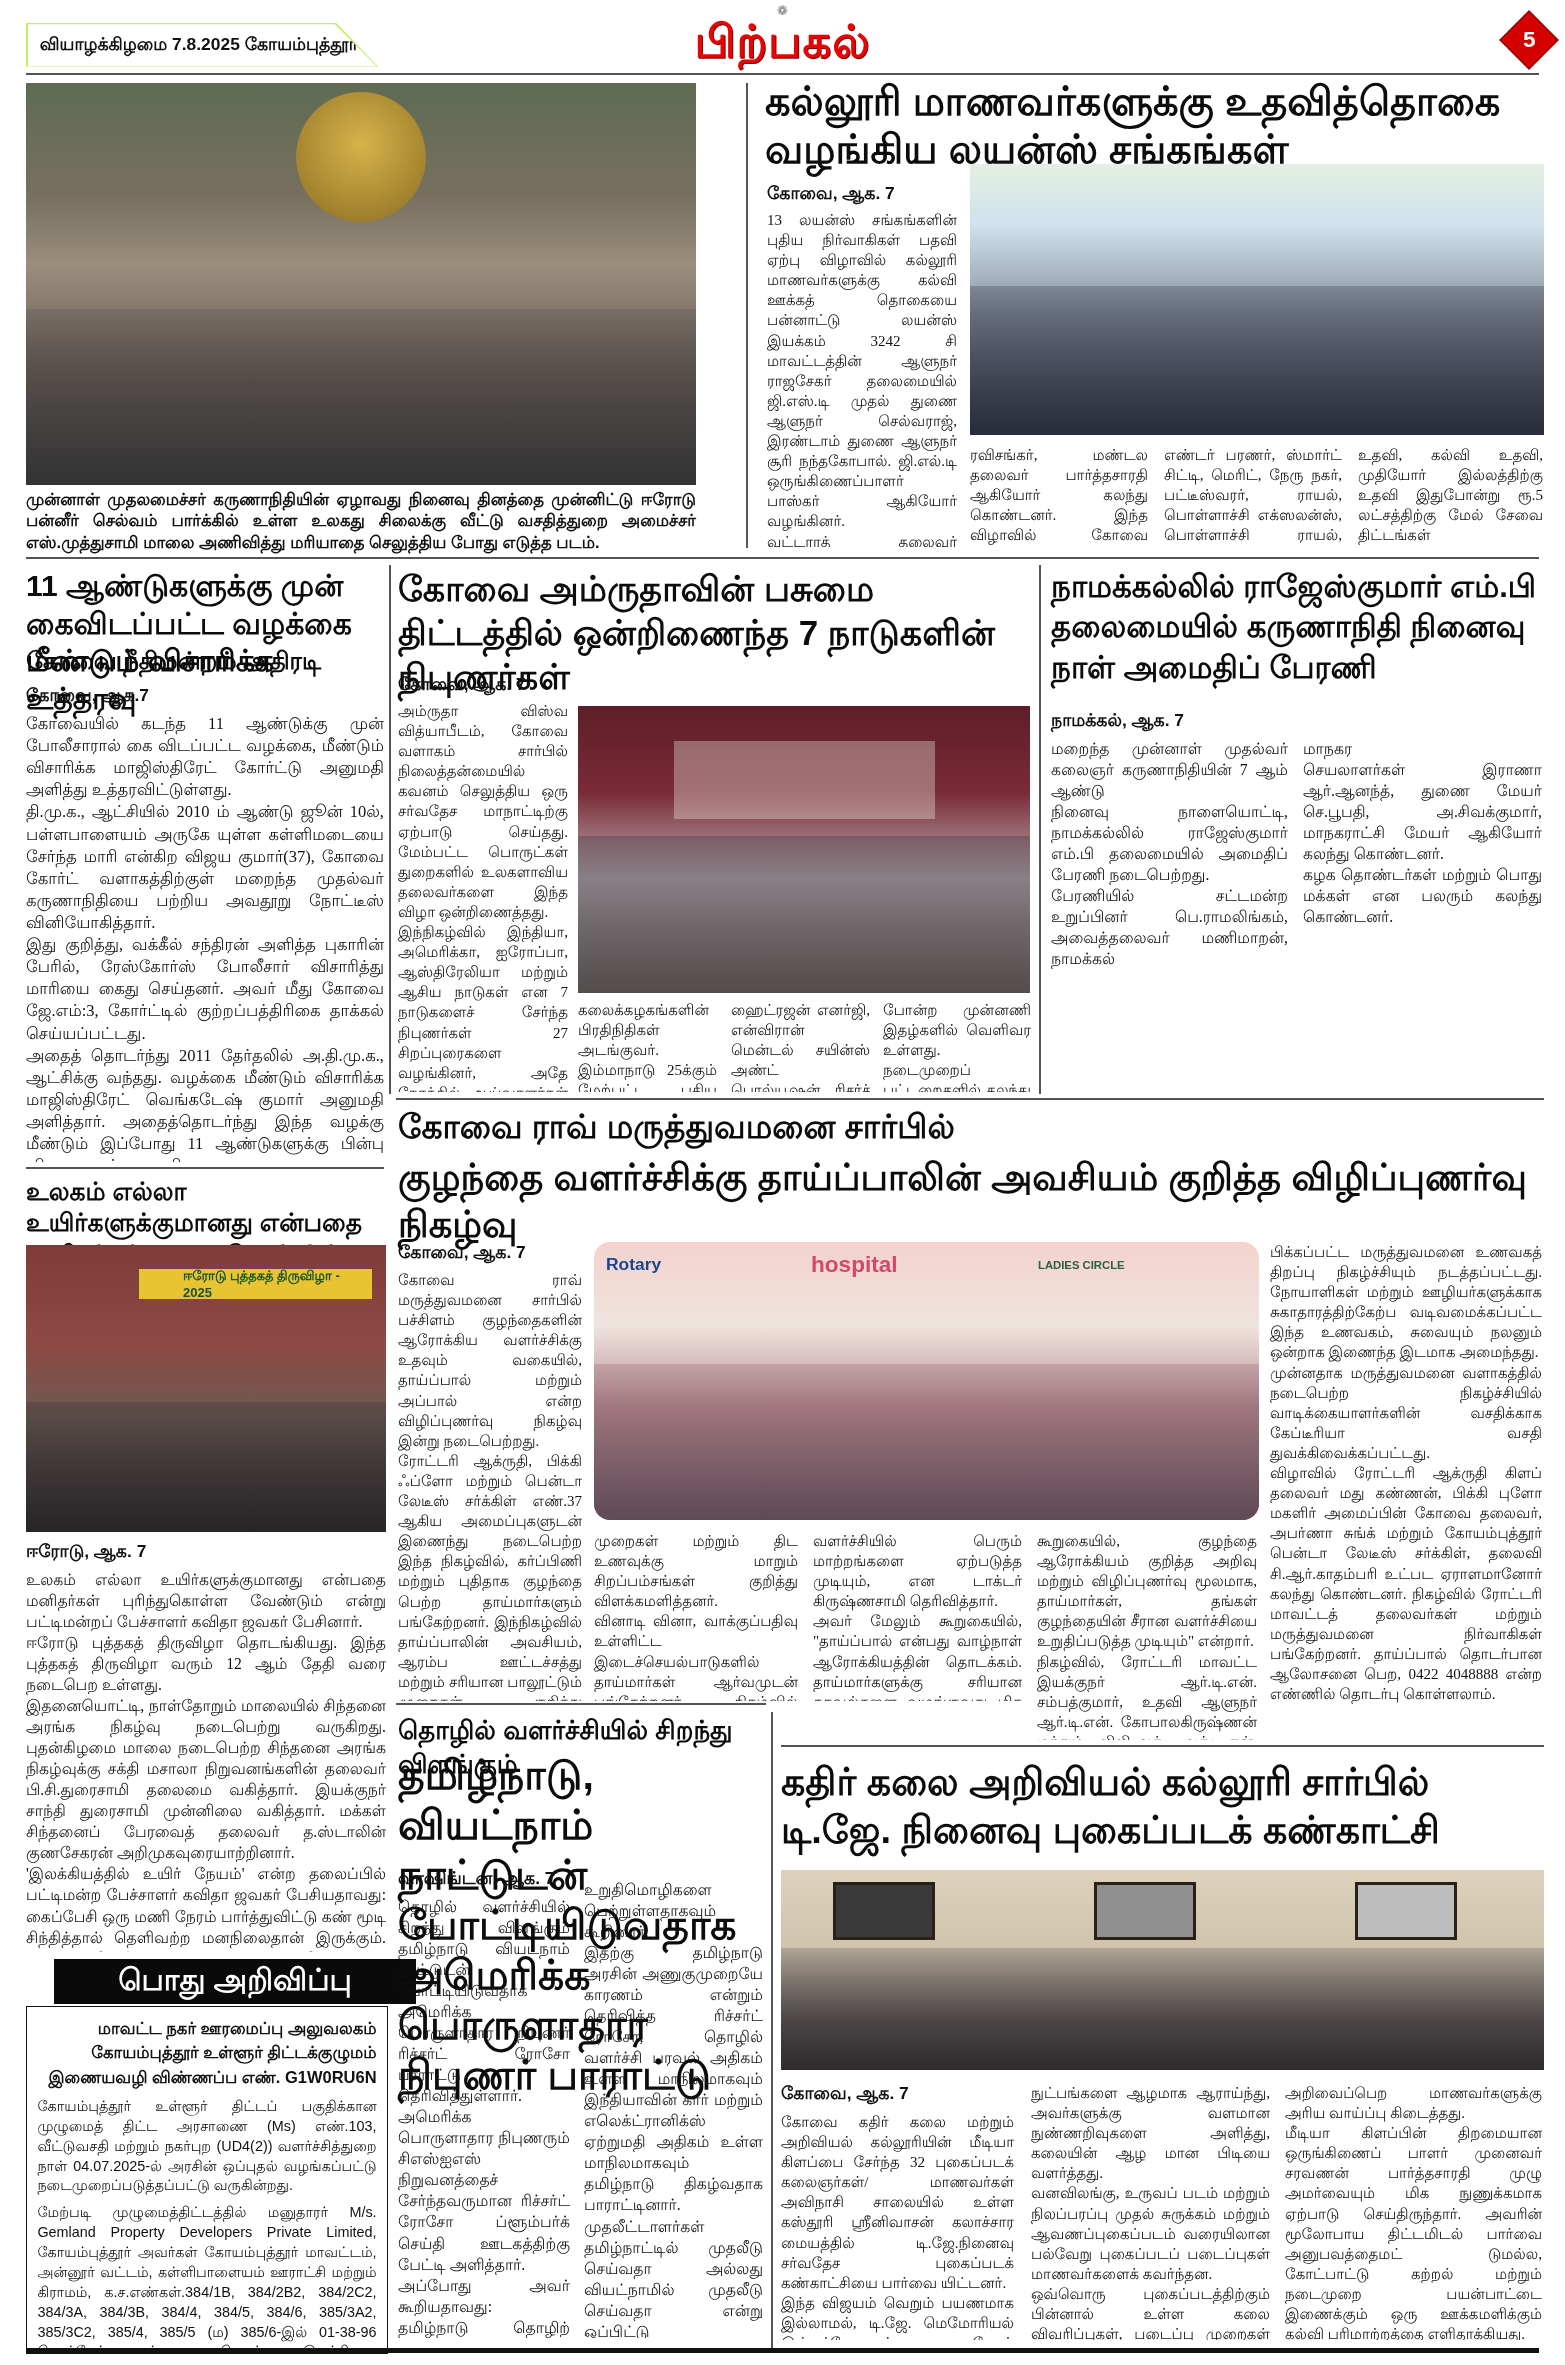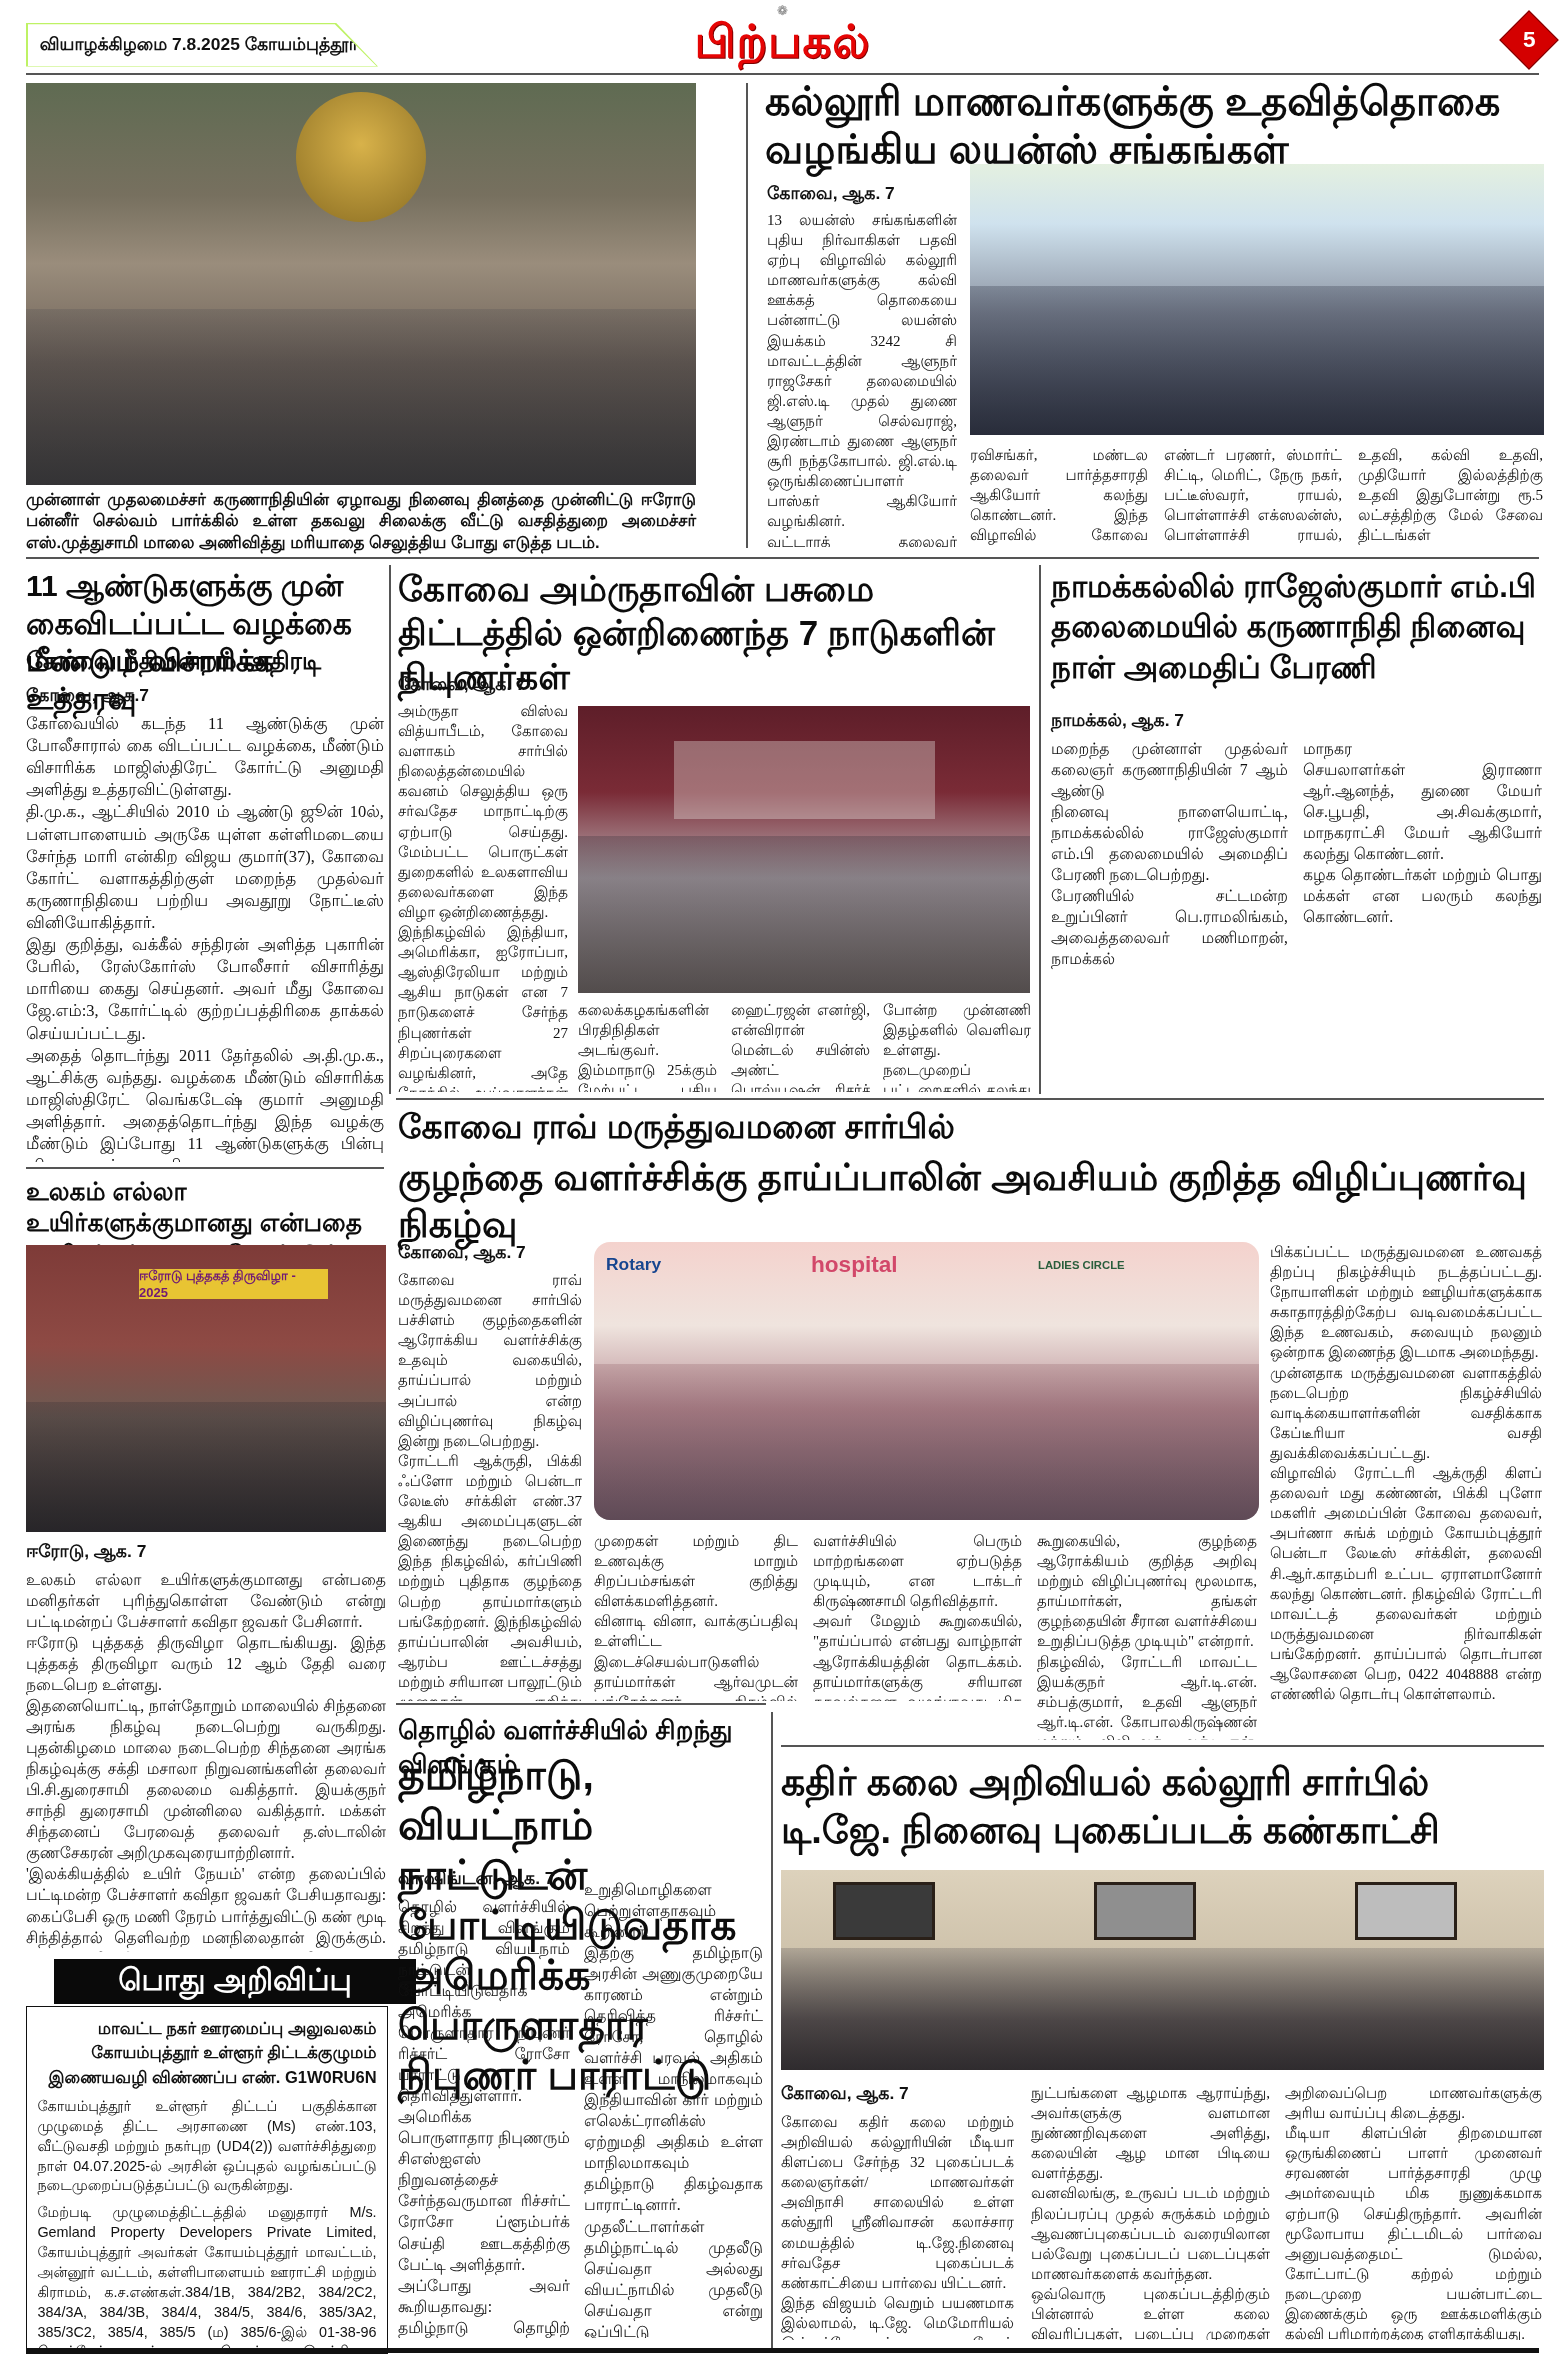--- a/index.html
+++ b/index.html
@@ -54,21 +54,21 @@
   </div>
   <div class="abs rule-h" style="left:26px;top:73px;width:1513px;"></div>
 
   <div class="abs photo" style="left:26px;top:83px;width:670px;height:402px;
        background:linear-gradient(180deg,#5f6b52 0%,#77705f 28%,#9a8d7c 45%,#6e6258 70%,#4e4a45 100%);">
     <div class="abs" style="left:270px;top:8.7px;width:130px;height:130px;border-radius:50%;
          background:radial-gradient(circle at 50% 40%,#d8b24a,#8a6d22);"></div>
     <div class="abs" style="left:0;top:226px;width:670px;height:176px;
          background:linear-gradient(180deg,rgba(40,45,60,.15),rgba(30,32,40,.55));"></div>
   </div>
-  <div class="abs caption" style="left:26px;top:489px;width:670px;height:57px;">முன்னாள் முதலமைச்சர் கருணாநிதியின் ஏழாவது நினைவு தினத்தை முன்னிட்டு ஈரோடு பன்னீர் செல்வம் பார்க்கில் உள்ள தகவலு சிலைக்கு வீட்டு வசதித்துறை அமைச்சர் எஸ்.முத்துசாமி மாலை அணிவித்து மரியாதை செலுத்திய போது எடுத்த படம்.</div>
+  <div class="abs caption" style="left:26px;top:489px;width:670px;height:57px;">முன்னாள் முதலமைச்சர் கருணாநிதியின் ஏழாவது நினைவு தினத்தை முன்னிட்டு ஈரோடு பன்னீர் செல்வம் பார்க்கில் உள்ள உலகது சிலைக்கு வீட்டு வசதித்துறை அமைச்சர் எஸ்.முத்துசாமி மாலை அணிவித்து மரியாதை செலுத்திய போது எடுத்த படம்.</div>
 
   <div class="abs rule-v" style="left:746px;top:83px;height:465px;"></div>
 
   <div class="abs hl" style="left:765px;top:77px;width:783px;font-size:40px;line-height:1.2;">கல்லூரி மாணவர்களுக்கு உதவித்தொகை வழங்கிய லயன்ஸ் சங்கங்கள்</div>
   <div class="abs dateline" style="left:767px;top:183px;">கோவை, ஆக. 7</div>
   <div class="abs body-txt" style="left:767px;top:210px;width:190px;height:337px;">13 லயன்ஸ் சங்கங்களின் புதிய நிர்வாகிகள் பதவி ஏற்பு விழாவில் கல்லூரி மாணவர்களுக்கு கல்வி ஊக்கத் தொகையை பன்னாட்டு லயன்ஸ் இயக்கம் 3242 சி மாவட்டத்தின் ஆளுநர் ராஜசேகர் தலைமையில் ஜி.எஸ்.டி முதல் துணை ஆளுநர் செல்வராஜ், இரண்டாம் துணை ஆளுநர் சூரி நந்தகோபால். ஜி.எல்.டி ஒருங்கிணைப்பாளர் பாஸ்கர் ஆகியோர் வழங்கினர்.
 வட்டாரத் தலைவர் அருண்குமார், தலைவர் மாதவன், மாவட்ட அமைச்சரவை செயலாளர்</div>
   <div class="abs photo" style="left:970px;top:164px;width:574px;height:271px;
        background:linear-gradient(180deg,#e4f0e0 0%,#cfe2ee 22%,#8b93a2 55%,#474e5e 100%);">
     <div class="abs" style="left:0;top:122px;width:574px;height:150px;
@@ -86,22 +86,22 @@
   <div class="abs body-txt" style="left:26px;top:713px;width:358px;height:449px;font-size:16.5px;">கோவையில் கடந்த 11 ஆண்டுக்கு முன் போலீசாரால் கை விடப்பட்ட வழக்கை, மீண்டும் விசாரிக்க மாஜிஸ்திரேட் கோர்ட்டு அனுமதி அளித்து உத்தரவிட்டுள்ளது.
 தி.மு.க., ஆட்சியில் 2010 ம் ஆண்டு ஜூன் 10ல், பள்ளபாளையம் அருகே யுள்ள கள்ளிமடையை சேர்ந்த மாரி என்கிற விஜய குமார்(37), கோவை கோர்ட் வளாகத்திற்குள் மறைந்த முதல்வர் கருணாநிதியை பற்றிய அவதூறு நோட்டீஸ் வினியோகித்தார்.
 இது குறித்து, வக்கீல் சந்திரன் அளித்த புகாரின் பேரில், ரேஸ்கோர்ஸ் போலீசார் விசாரித்து மாரியை கைது செய்தனர். அவர் மீது கோவை ஜே.எம்:3, கோர்ட்டில் குற்றப்பத்திரிகை தாக்கல் செய்யப்பட்டது.
 அதைத் தொடர்ந்து 2011 தேர்தலில் அ.தி.மு.க., ஆட்சிக்கு வந்தது. வழக்கை மீண்டும் விசாரிக்க மாஜிஸ்திரேட் வெங்கடேஷ் குமார் அனுமதி அளித்தார். அதைத்தொடர்ந்து இந்த வழக்கு மீண்டும் இப்போது 11 ஆண்டுகளுக்கு பின்பு விசாரணைக்கு வருகிறது.</div>
 
   <div class="abs rule-h" style="left:26px;top:1167px;width:358px;"></div>
 
   <div class="abs hl" style="left:26px;top:1176px;width:360px;font-size:25px;line-height:1.25;">உலகம் எல்லா உயிர்களுக்குமானது என்பதை மனிதர்கள் உணர வேண்டும்: கவிதா ஜவகர்</div>
   <div class="abs photo" style="left:26px;top:1245px;width:360px;height:287px;
        background:linear-gradient(180deg,#7e3b38 0%,#8e4a44 35%,#6b5a52 60%,#3f3a38 100%);">
-    <div class="abs" style="left:113px;top:24px;width:189px;height:30px;background:#e8c433;color:#701a75;
-         font-size:13px;font-weight:bold;display:flex;align-items:center;justify-content:center;">ஈரோடு புத்தகத் திருவிழா - 2025</div>
+    <div class="abs" style="left:113px;top:24px;width:189px;height:30px;background:#e8c433;color:#14532d;
+         font-size:13px;font-weight:bold;display:flex;align-items:center;justify-content:center;padding-left:44px;">ஈரோடு புத்தகத் திருவிழா - 2025</div>
     <div class="abs" style="left:0;top:157px;width:360px;height:130px;
          background:linear-gradient(180deg,rgba(30,30,40,.2),rgba(20,20,28,.55));"></div>
   </div>
   <div class="abs dateline" style="left:26px;top:1541px;">ஈரோடு, ஆக. 7</div>
   <div class="abs body-txt" style="left:26px;top:1569px;width:360px;height:383px;font-size:15.7px;">உலகம் எல்லா உயிர்களுக்குமானது என்பதை மனிதர்கள் புரிந்துகொள்ள வேண்டும் என்று பட்டிமன்றப் பேச்சாளர் கவிதா ஜவகர் பேசினார்.
 ஈரோடு புத்தகத் திருவிழா தொடங்கியது. இந்த புத்தகத் திருவிழா வரும் 12 ஆம் தேதி வரை நடைபெற உள்ளது.
 இதனையொட்டி, நாள்தோறும் மாலையில் சிந்தனை அரங்க நிகழ்வு நடைபெற்று வருகிறது. புதன்கிழமை மாலை நடைபெற்ற சிந்தனை அரங்க நிகழ்வுக்கு சக்தி மசாலா நிறுவனங்களின் தலைவர் பி.சி.துரைசாமி தலைமை வகித்தார். இயக்குநர் சாந்தி துரைசாமி முன்னிலை வகித்தார். மக்கள் சிந்தனைப் பேரவைத் தலைவர் த.ஸ்டாலின் குணசேகரன் அறிமுகவுரையாற்றினார்.
 'இலக்கியத்தில் உயிர் நேயம்' என்ற தலைப்பில் பட்டிமன்ற பேச்சாளர் கவிதா ஜவகர் பேசியதாவது: கைப்பேசி ஒரு மணி நேரம் பார்த்துவிட்டு கண் மூடி சிந்தித்தால் தெளிவற்ற மனநிலைதான் இருக்கும். ஒரு மணி நேரம் புத்தகம் படித்துவிட்டு ஒரு நிமிஷம் கண் மூடி சிந்தித்தால் தெளிவான சிந்தனை கிடைக்கும். புத்தகங்களை வாசிக்கும்போது இந்த உலகத்தின் பல பகுதிகளை பல சிந்தனைகளை, அனுபவங்களை அறிந்துகொள்ளும் வாய்ப்பு கிடைக்கிறது. நண்பர்கள் கைவிட்டாலும் நல்ல புத்தகங்கள் ஒருபோதும் விடாது என்பதால் துன்பம், சுயநலம் நிறைந்த உலகத்தில் ஆறுதலாகவும், தேறுதலாகவும் புத்தகங்கள் உள்ளன. உலகம் எல்லா உயிர்களுக்குமானது என்பதை மனிதர்கள் புரிந்துகொள்ள வேண்டும்.
 இவ்வாறு அவர் பேசினார்.</div>
 

